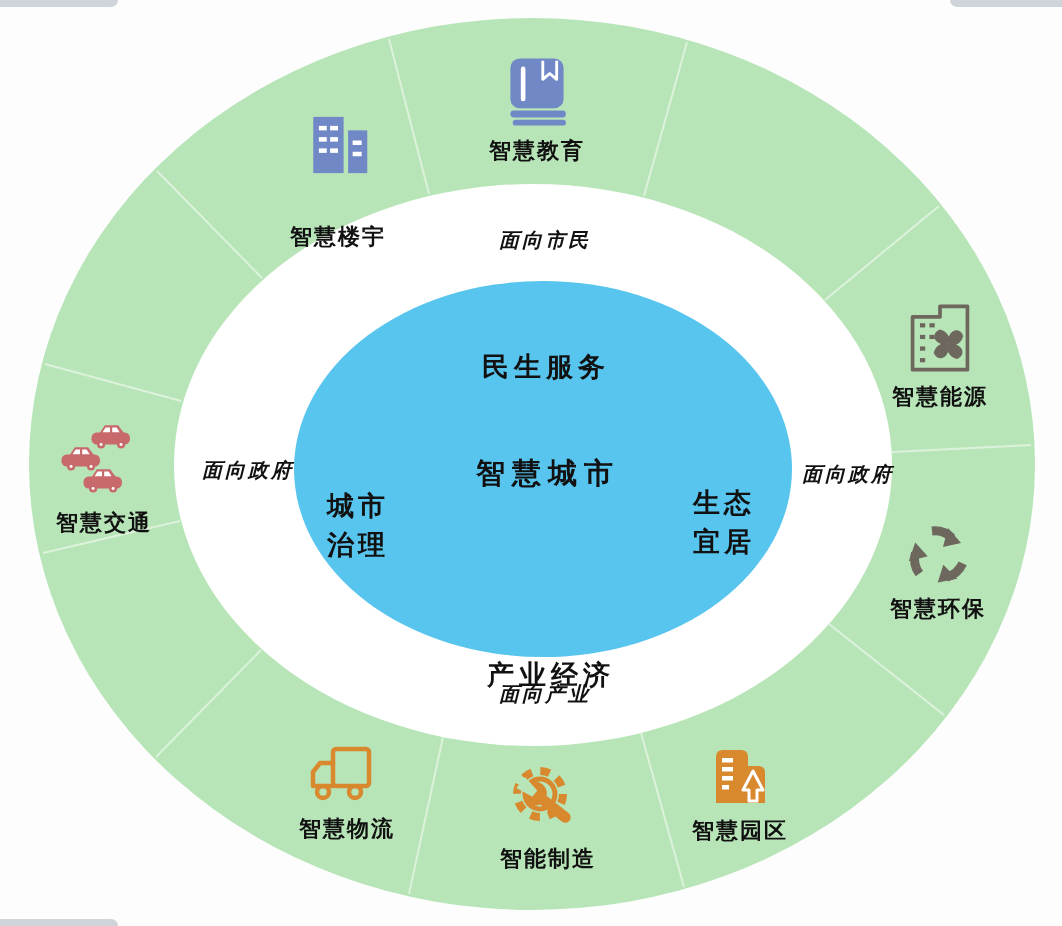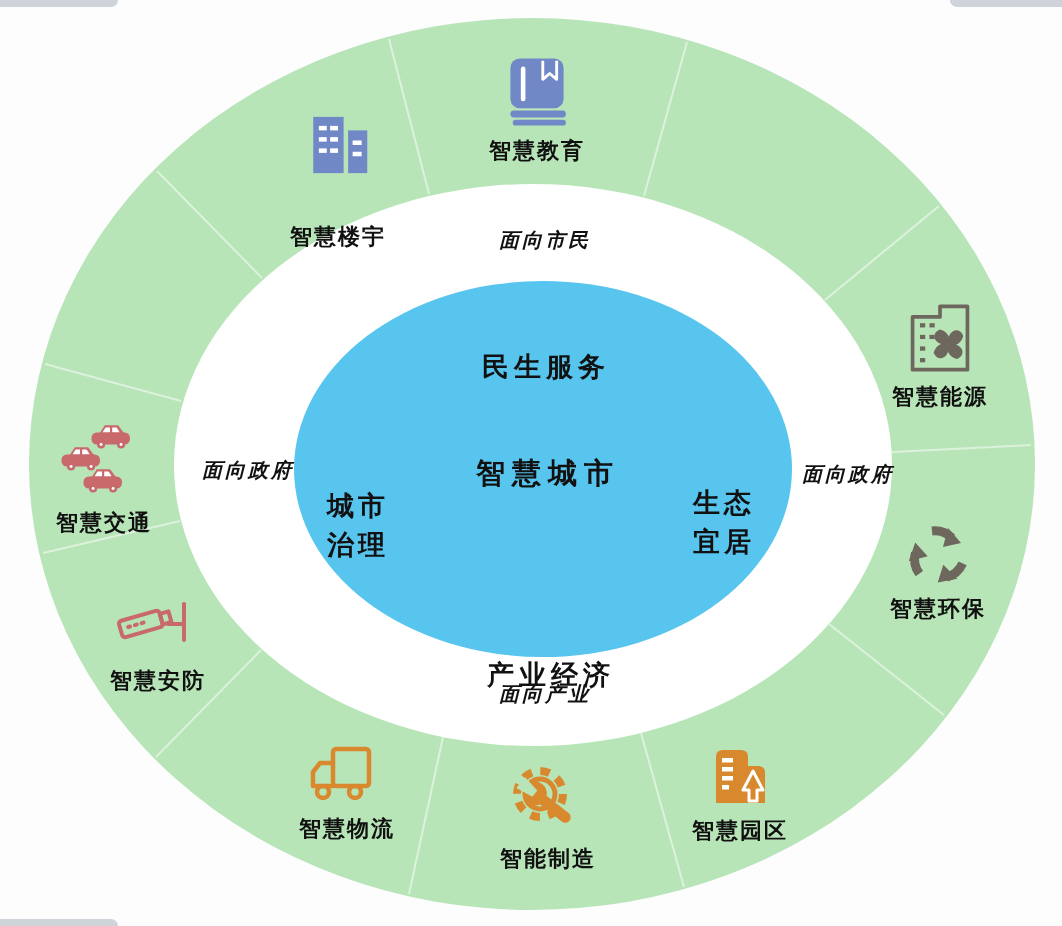--- a/index.html
+++ b/index.html
@@ -165,32 +165,20 @@
             <circle cx="42" cy="33" r="2" class="f-white"></circle>
         </g>
       </defs>
       <use href="#car" transform="translate(32,0) scale(0.74)"></use>
       <use href="#car" transform="translate(2,22) scale(0.74)"></use>
       <use href="#car" transform="translate(24,44) scale(0.74)"></use>
     </svg>
     <div class="lbl">智慧交通</div>
   </div>
 
-  <div class="item" style="left:158px;top:590px;">
-    <svg width="84" height="70" viewBox="0 0 84 58">
-      <g transform="rotate(-16 30 28)">
-        <rect x="4" y="18" width="42" height="17" rx="3" class="s-red"></rect>
-        <rect x="46" y="22" width="9" height="11" class="s-red"></rect>
-        <path d="M12,26 h2 M19,26 h2 M26,26 h2" class="s-red" stroke-width="3"></path>
-      </g>
-      <path d="M68,8 V44" class="s-red"></path>
-      <path d="M68,28 H52" class="s-red"></path>
-    </svg>
-    <div class="lbl">智慧安防</div>
-  </div>
 
   <div class="item" style="left:347px;top:742px;">
     <svg width="80" height="66" viewBox="0 0 80 60">
       <rect x="26" y="4" width="36" height="37" rx="3" class="s-orange"></rect>
       <path d="M26,18 H13 L6,27 v14 h20" class="s-orange"></path>
       <circle cx="16" cy="47" r="6" class="s-orange"></circle>
       <circle cx="48" cy="47" r="6" class="s-orange"></circle>
     </svg>
     <div class="lbl">智慧物流</div>
   </div>

